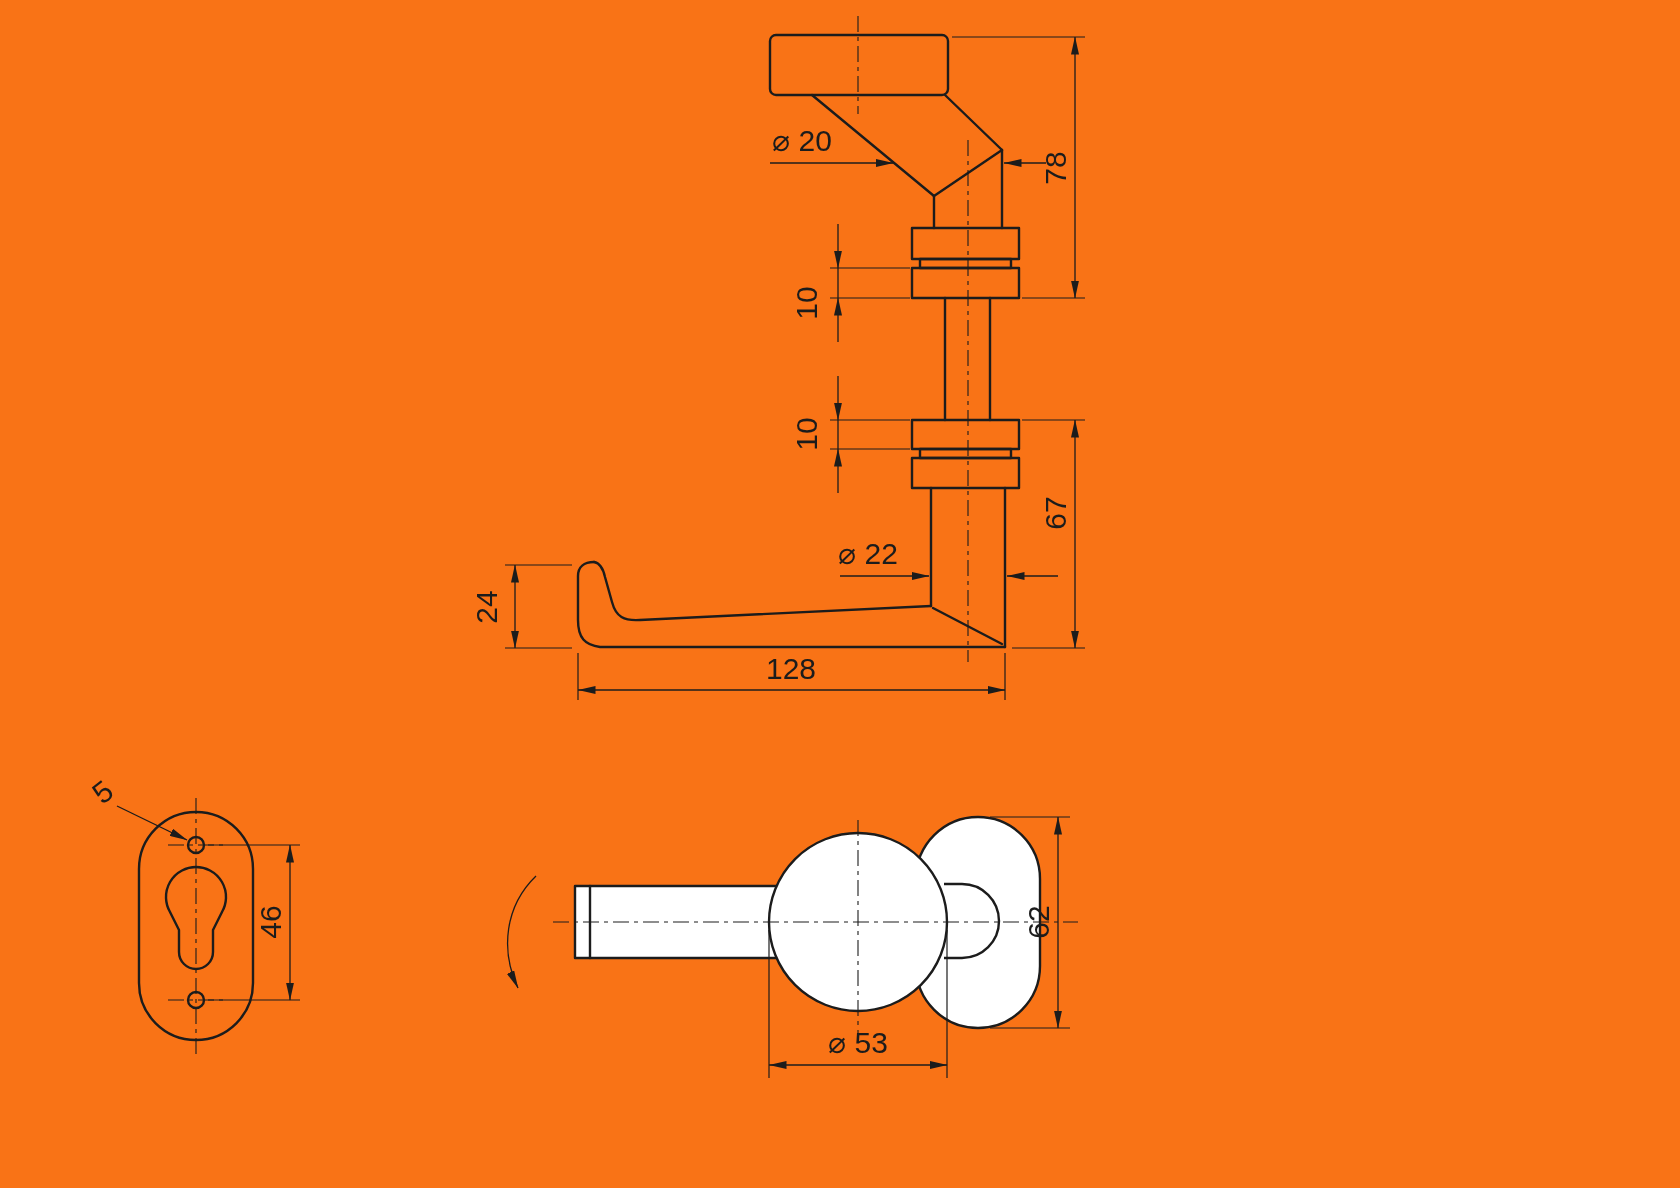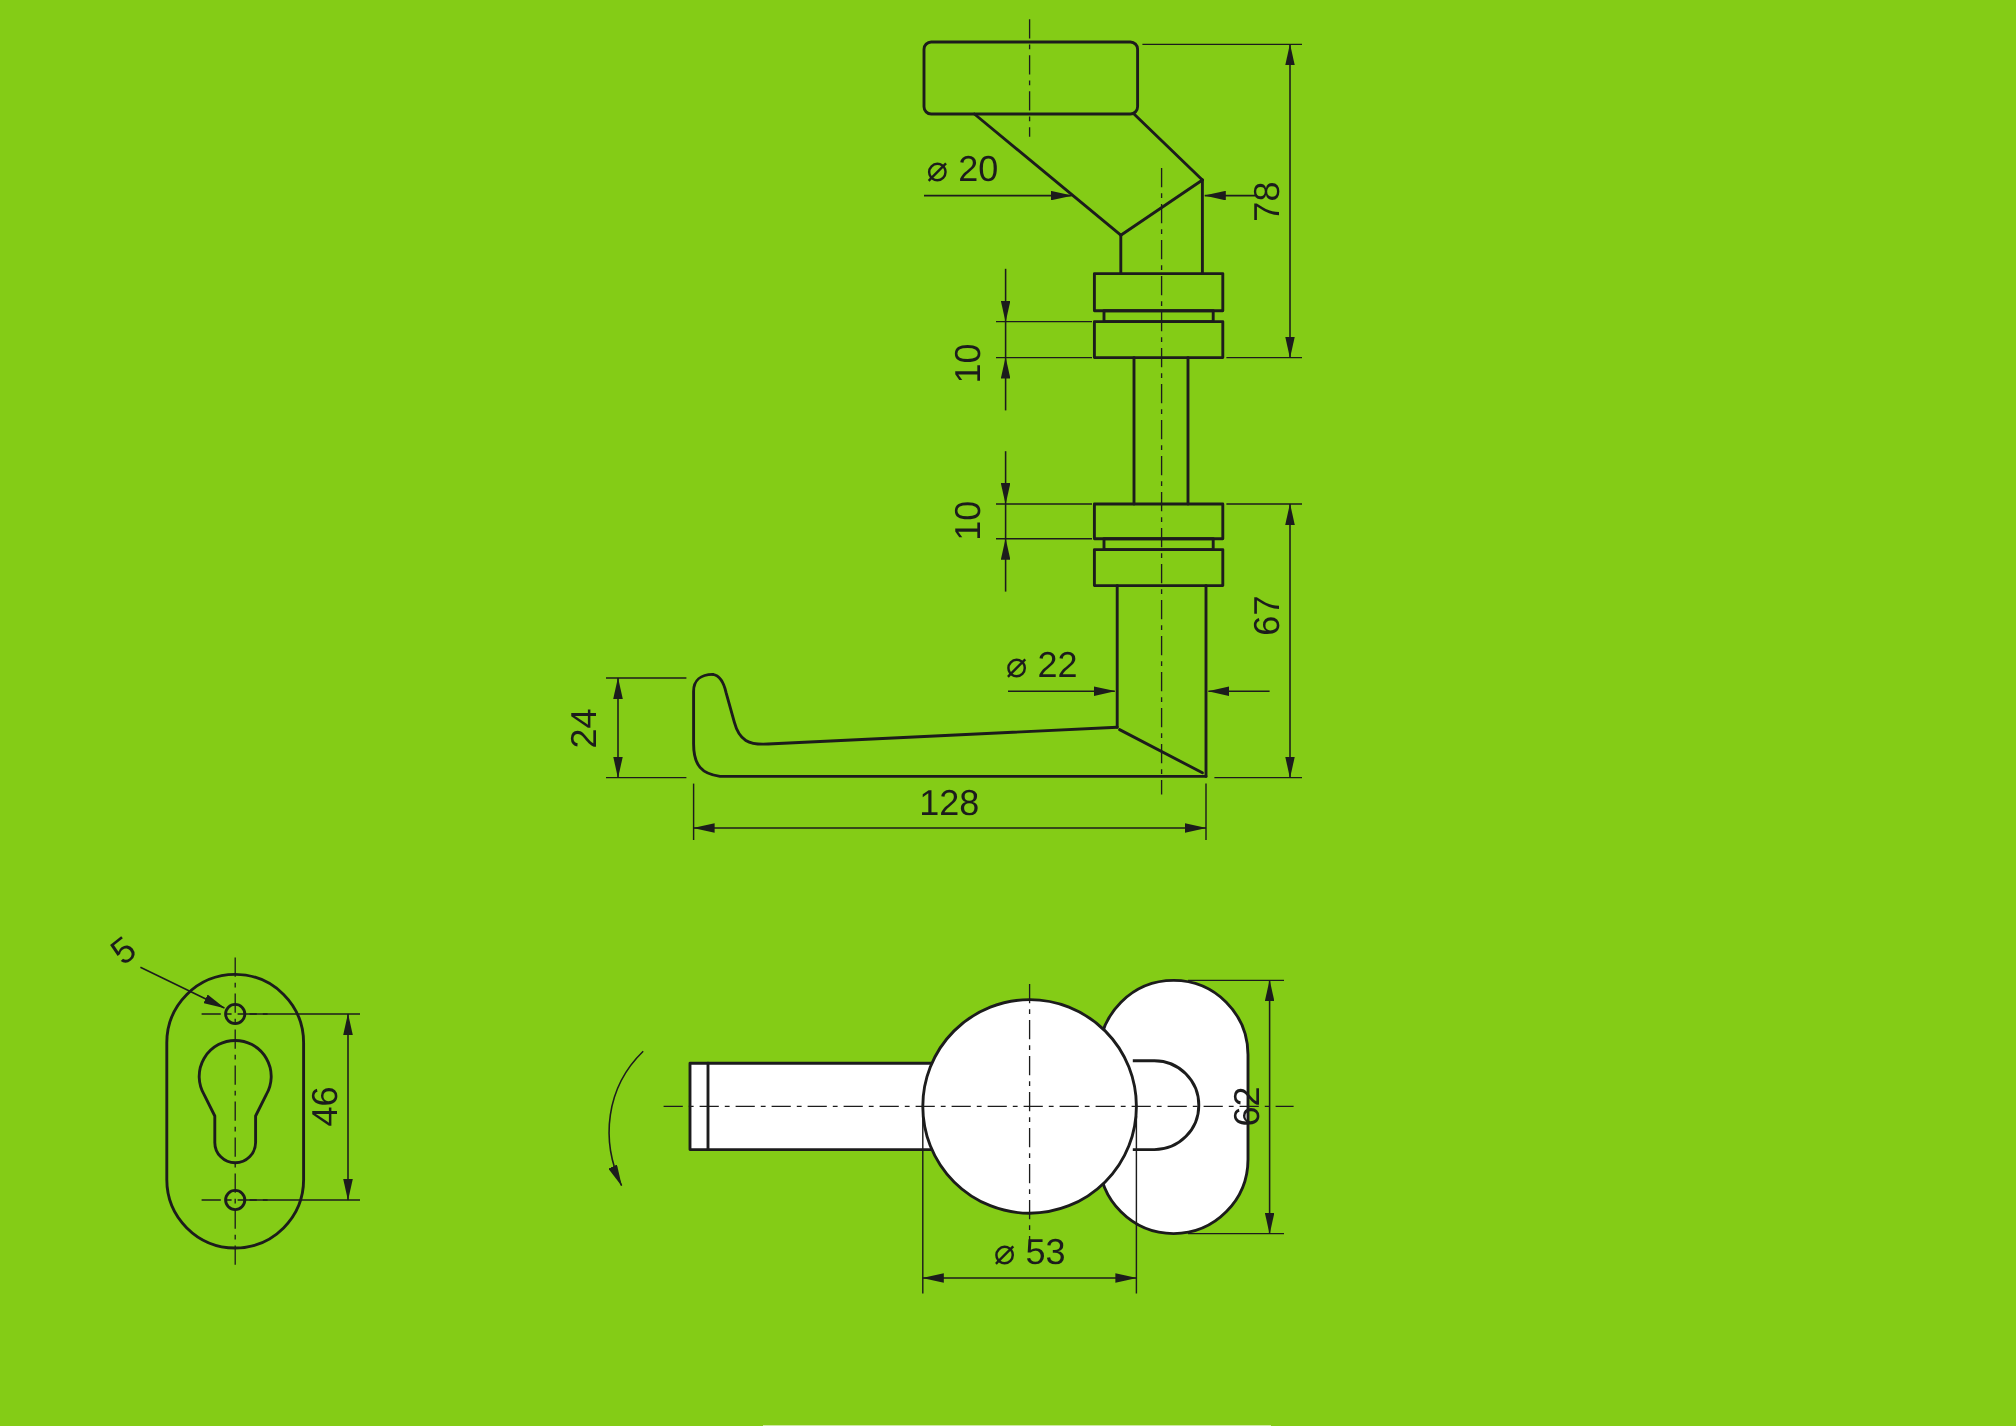--- a/index.html
+++ b/index.html
@@ -1,16 +1,16 @@
 <!DOCTYPE html>
 <html><head>
 <meta charset="utf-8">
 <style>
   html,body{margin:0;padding:0;background:#ffffff;}
-  .page{width:1680px;height:1188px;position:relative;background:#84cc16;overflow:hidden;}
+  .page{width:1680px;height:1188px;position:relative;background:#f97316;overflow:hidden;}
   svg{display:block;}
   .outline{fill:none;stroke:#1c1c1c;stroke-width:2.4;stroke-linejoin:round;stroke-linecap:round;}
   .outline-fill{fill:#ffffff;stroke:#1c1c1c;stroke-width:2.4;stroke-linejoin:round;}
   .dim{fill:none;stroke:#1c1c1c;stroke-width:1.3;}
   .ext{fill:none;stroke:#1c1c1c;stroke-width:1.2;}
   .cl{fill:none;stroke:#1c1c1c;stroke-width:1.1;stroke-dasharray:16 5 4 5;}
   text{font-family:"Liberation Sans","DejaVu Sans",sans-serif;font-size:30px;fill:#1c1c1c;}
   .mid{text-anchor:middle;}
 </style>
 </head>

